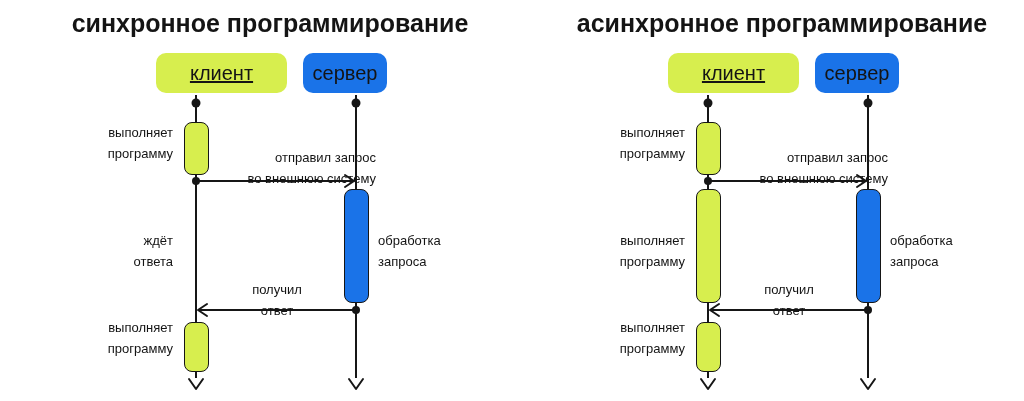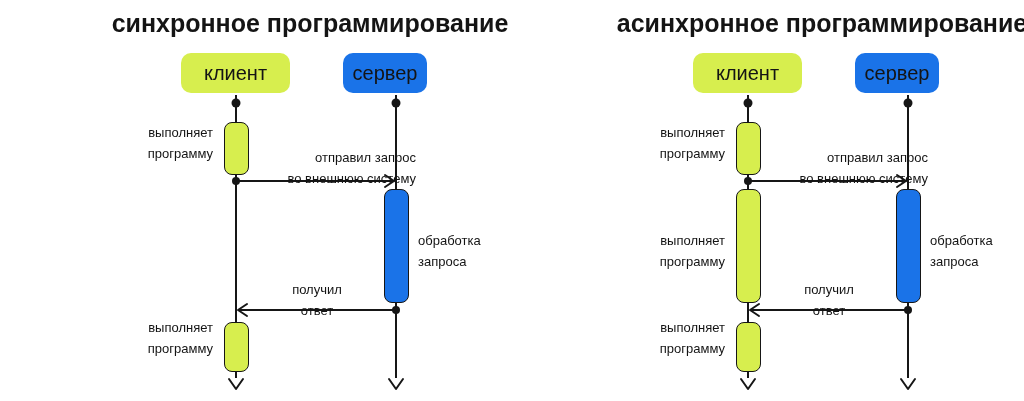--- a/index.html
+++ b/index.html
@@ -5,33 +5,33 @@
   :root{
     --background:#ffffff; --client:#d7ee4e; --server:#1a73e8;
     --stroke:#161616; --text:#141414;
   }
   html,body{margin:0;padding:0;}
   body{
     width:1024px;height:401px;position:relative;overflow:hidden;
     background:var(--background);
     font-family:"Liberation Sans",sans-serif;color:var(--text);
   }
-  .panel{position:absolute;top:0;width:512px;height:401px;margin-left:40px;}
+  .panel{position:absolute;top:0;width:512px;height:401px;}
   #panel-sync{left:0;} #panel-async{left:512px;}
 
   .title{
     position:absolute;top:9px;left:24px;width:492px;text-align:center;
     font-size:25px;font-weight:bold;
   }
 
   .actor{
     position:absolute;top:53px;height:40px;border-radius:10px;
     display:flex;align-items:center;justify-content:center;font-size:20px;
   }
-  .actor.client{left:141px;width:109px;background:var(--client);}
+  .actor.client{left:156px;width:131px;background:var(--client);text-decoration:underline;}
   .actor.server{left:303px;width:84px;background:var(--server);}
 
   .wires{position:absolute;left:0;top:0;width:512px;height:401px;}
   .wires line{stroke:var(--stroke);stroke-width:2;}
   .wires circle{fill:var(--stroke);}
   .wires path.head{fill:none;stroke:var(--stroke);stroke-width:2;
     stroke-linecap:round;stroke-linejoin:round;}
 
   .bar{
     position:absolute;width:25px;box-sizing:border-box;
@@ -87,20 +87,22 @@
     </svg>
 
     <div class="bar client-fill b-top"></div>
     <div class="bar server-fill b-srv"></div>
     <div class="bar client-fill b-bot"></div>
 
     <div class="lbl r l-top">выполняет
 программу</div>
     <div class="lbl l-req">отправил запрос
 во внешнюю систему</div>
+    <div class="lbl r l-mid">ждёт
+ответа</div>
     <div class="lbl l-srv">обработка
 запроса</div>
     <div class="lbl l-resp">получил
 ответ</div>
     <div class="lbl r l-bot">выполняет
 программу</div>
   </div>
 
   <div class="panel" id="panel-async">
     <div class="title">асинхронное программирование</div>

